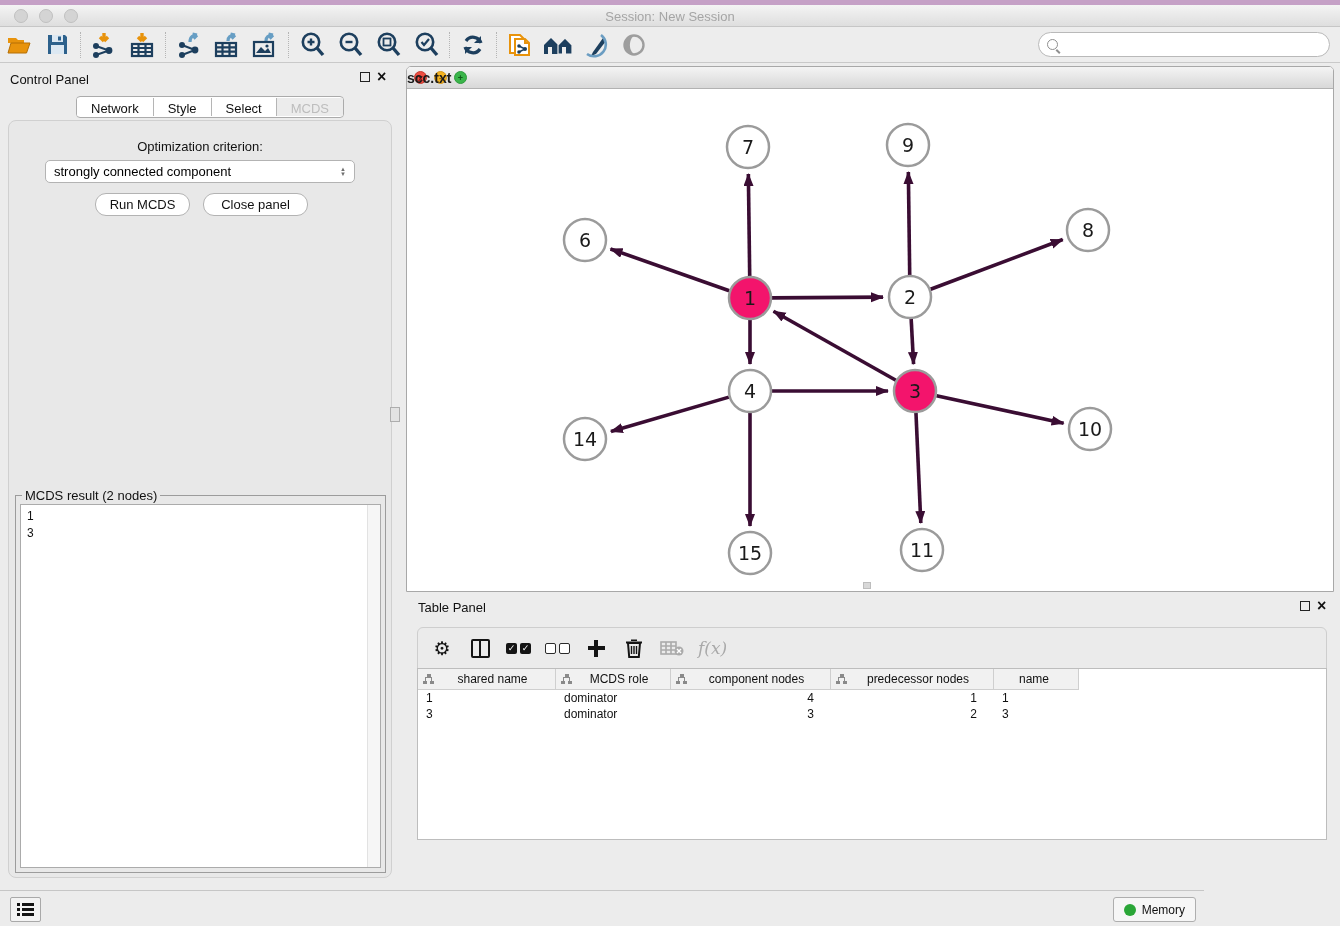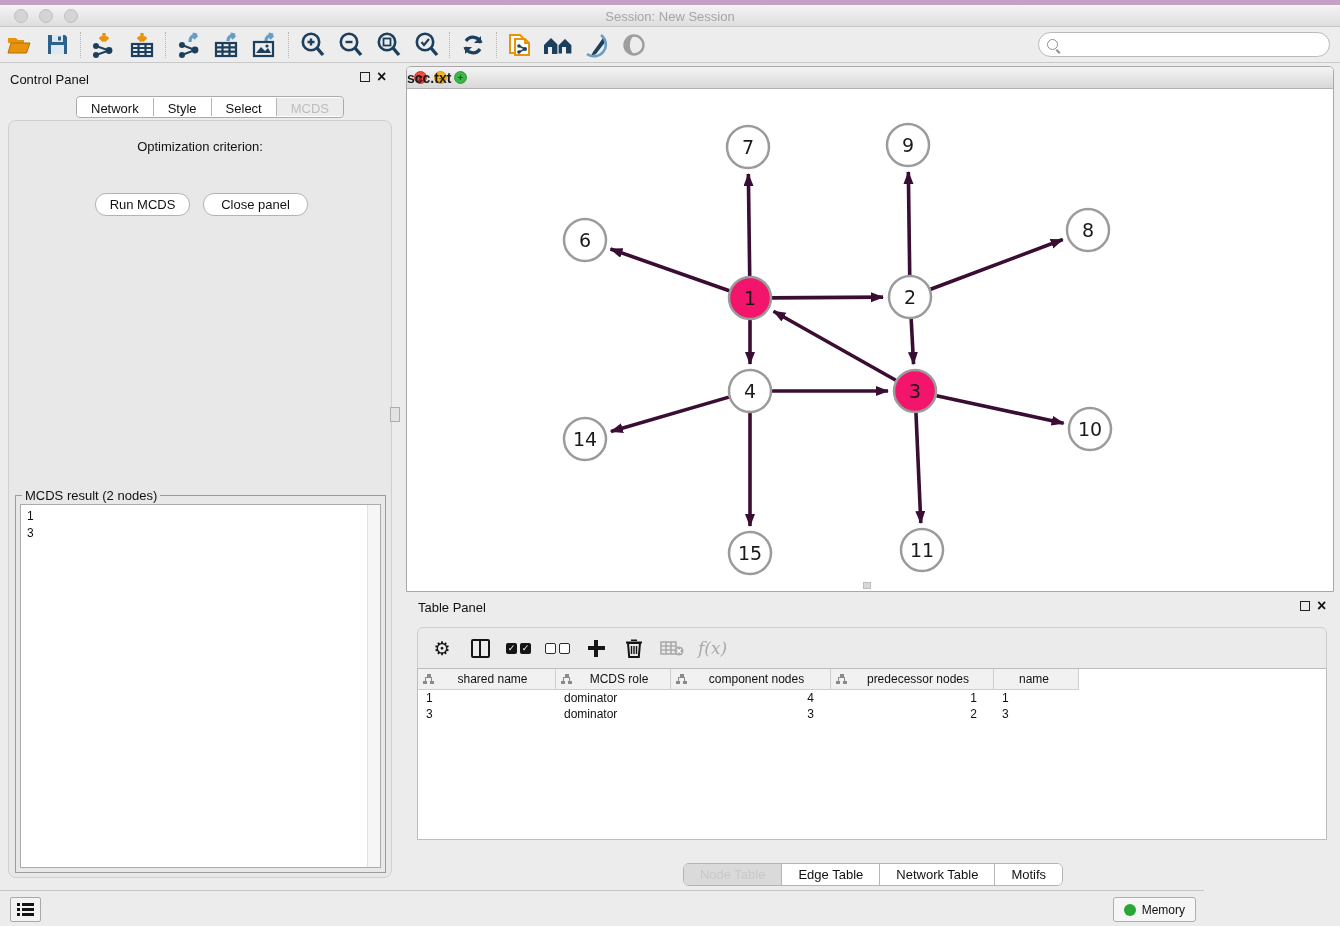--- a/index.html
+++ b/index.html
@@ -272,20 +272,27 @@
 
   <div class="cp-tabs" id="cp-tabs">
       <div class="cp-tab">Network</div>
       <div class="cp-tab">Style</div>
       <div class="cp-tab">Select</div>
       <div class="cp-tab sel">MCDS</div>
     </div>
 
   <div class="cp-inner">
     <div class="opt-label">Optimization criterion:</div>
+    <div class="opt-select">
+      <span>strongly connected component</span>
+      <span class="stepper">
+          <span>▲</span>
+          <span>▼</span>
+        </span>
+    </div>
     <button class="cp-btn btn-run">Run MCDS</button>
     <button class="cp-btn btn-close">Close panel</button>
 
     <div class="result-fieldset">
       <span class="result-legend">MCDS result (2 nodes)</span>
       <div class="result-box">
         <div class="result-text" id="result-text">1
 3</div>
         <div class="result-scroll"></div>
       </div>
@@ -450,28 +457,20 @@
         <div class="tr">
           <div class="td left" style="width: 138px;">3</div>
           <div class="td left" style="width: 115px;">dominator</div>
           <div class="td right" style="width: 160px;">3</div>
           <div class="td right" style="width: 163px;">2</div>
           <div class="td left" style="width: 85px;">3</div>
         </div>
       </div>
   </div>
 
-  <div class="tp-tabs">
-    <div class="tp-tabgroup" id="tp-tabs">
-        <div class="tp-tab sel">Node Table</div>
-        <div class="tp-tab">Edge Table</div>
-        <div class="tp-tab">Network Table</div>
-        <div class="tp-tab">Motifs</div>
-      </div>
-  </div>
 </div>
 
 <div class="statusbar">
   <span class="list-btn">
     <span class="list-row">
         <span class="list-dot"></span>
         <span class="list-bar"></span>
       </span>
     <span class="list-row">
         <span class="list-dot"></span>

